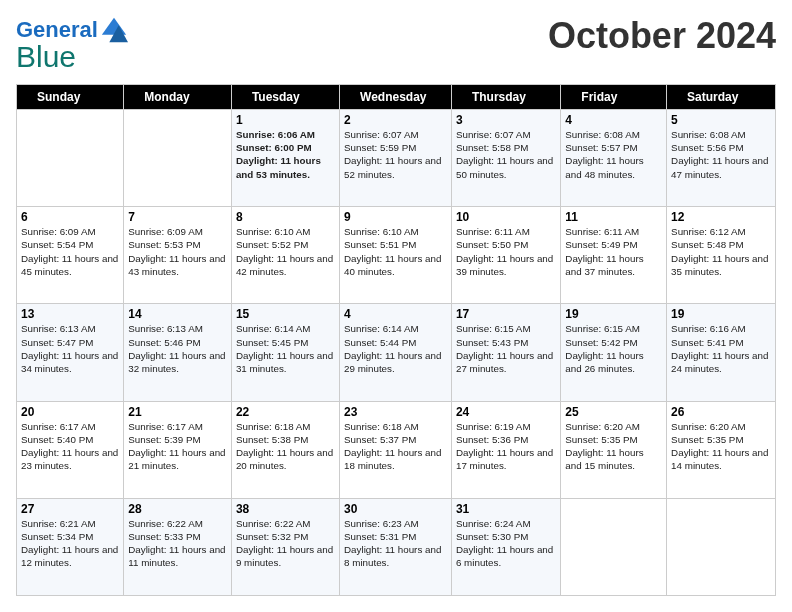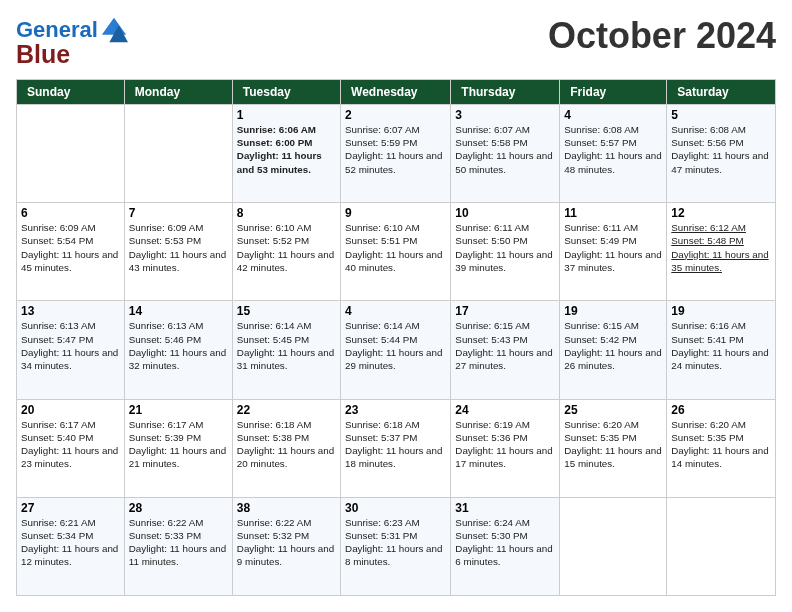--- a/index.html
+++ b/index.html
@@ -55,23 +55,23 @@
       font-size: 15px;
       color: #555;
     }
     .calendar {
       flex: 1;
       border-collapse: collapse;
       width: 100%;
       font-size: 10.5px;
     }
     .calendar th {
-      background: #14532d;
+      background: #000000;
       color: #fff;
-      padding: 5px 10px;
+      padding: 5px 20px;
       text-align: left;
       font-size: 12px;
       font-weight: bold;
       border: 1px solid #ccc;
     }
     .calendar td {
       border: 1px solid #ccc;
       vertical-align: top;
       padding: 3px 4px;
       width: 113px;
@@ -108,21 +108,21 @@
       <div>
         <div style="display:flex;align-items:center;">
           <span class="logo-text">
             <span>General</span>
           </span>
           <svg class="logo-icon" viewBox="0 0 30 30">
             <polygon points="15,2 28,20 2,20" fill="#2b7cd3"></polygon>
             <polygon points="20,10 30,28 10,28" fill="#1a5fa0"></polygon>
           </svg>
         </div>
-        <div style="color:#7f1d1d;font-size:25px;font-weight:bold;margin-top:-4px;">Blue</div>
+        <div style="color:#0f766e;font-size:30px;font-weight:normal;margin-top:-4px;">Blue</div>
       </div>
     </div>
     <div class="title-block">
       <div class="month-title">October 2024</div>
     </div>
   </div>
 
   <table class="calendar">
     <thead>
       <tr id="dow-row">
@@ -202,21 +202,21 @@
 Daylight: 11 hours and 39 minutes.</div>
           </td>
           <td>
             <span class="day-num">11</span>
             <div class="day-info" style="white-space: pre-line;">Sunrise: 6:11 AM
 Sunset: 5:49 PM
 Daylight: 11 hours and 37 minutes.</div>
           </td>
           <td>
             <span class="day-num">12</span>
-            <div class="day-info" style="white-space: pre-line; text-decoration: underline;">Sunrise: 6:12 AM
+            <div class="day-info" style="white-space: pre-line;">Sunrise: 6:12 AM
 Sunset: 5:48 PM
 Daylight: 11 hours and 35 minutes.</div>
           </td>
         </tr>
         <tr>
           <td>
             <span class="day-num">13</span>
             <div class="day-info" style="white-space: pre-line;">Sunrise: 6:13 AM
 Sunset: 5:47 PM
 Daylight: 11 hours and 34 minutes.</div>

